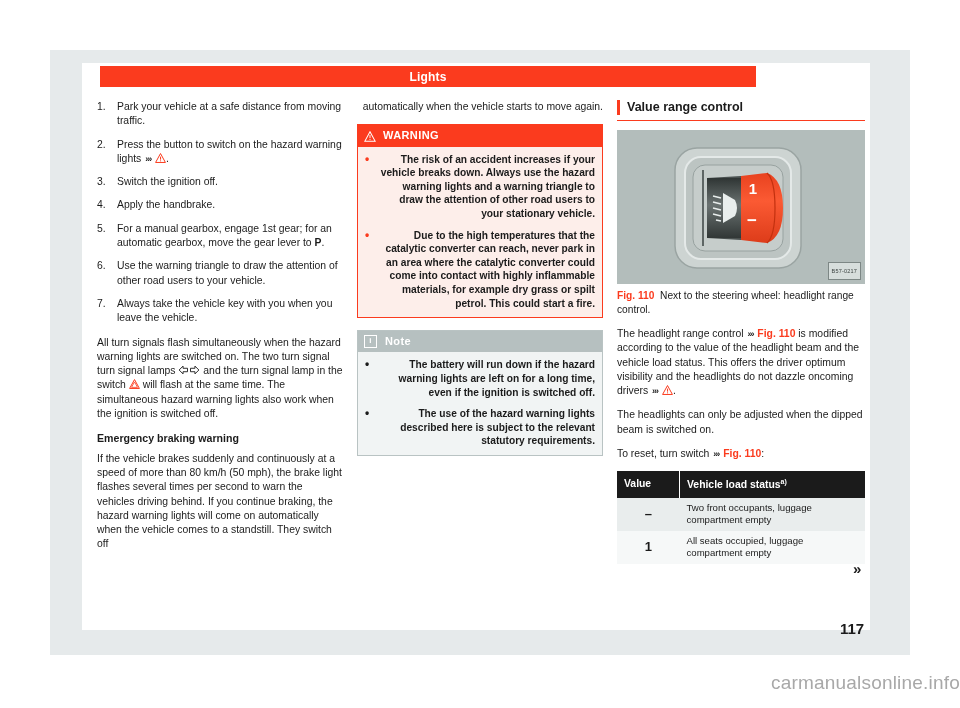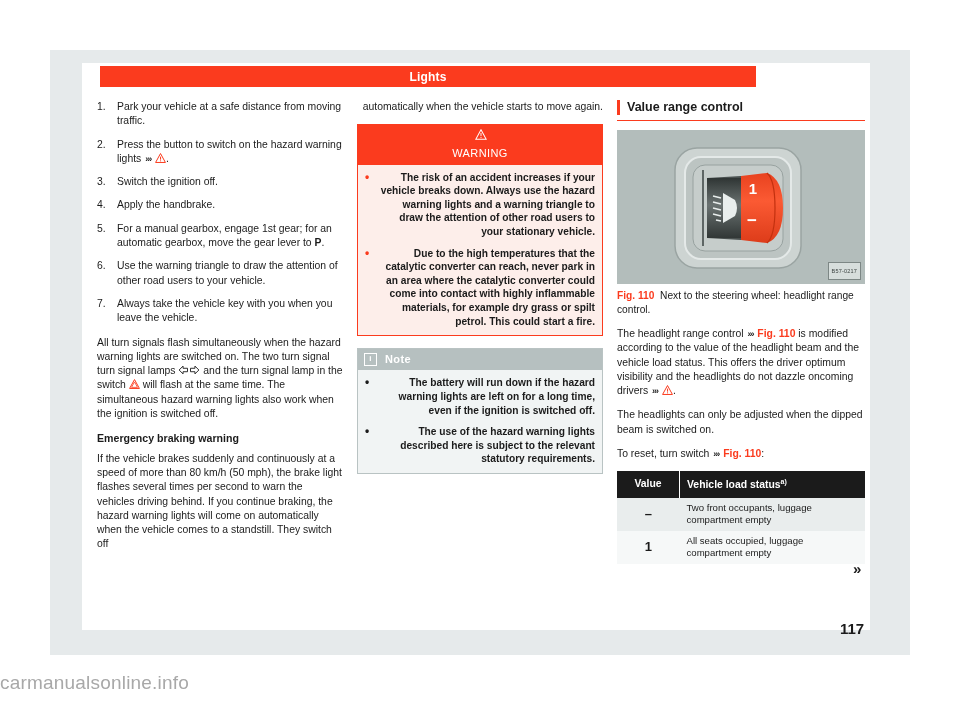--- a/index.html
+++ b/index.html
@@ -120,28 +120,27 @@
   }
 
   
   .panel {
     border: 1px solid #fb3b1e;
     margin: 0 0 12px 0;
   }
   .panel-head {
     background: #fb3b1e;
     color: #ffffff;
-    font-weight: normal;
+    font-weight: bold;
     font-size: 11px;
     padding: 3px 6px 4px 6px;
     display: flex;
     align-items: center;
     gap: 8px;
     letter-spacing: .4px;
-    flex-direction: column;
   }
   .panel-body {
     background: #fdeeea;
     padding: 6px 7px 5px 7px;
   }
   .panel-body p {
     font-weight: bold;
     font-size: 10.2px;
     line-height: 13.6px;
     margin: 0 0 8px 0;
@@ -259,21 +258,21 @@
   table.loadtbl th {
     background: #1b1b1b;
     color: #ffffff;
     font-weight: bold;
     font-size: 10.4px;
     text-align: left;
     padding: 4px 7px 5px 7px;
     border-right: 1px solid #ffffff;
   }
   table.loadtbl th:last-child { border-right: none; }
-  table.loadtbl th.val { width: 48px; text-align: center; }
+  table.loadtbl th.val { width: 48px; text-align: left; }
   table.loadtbl td {
     padding: 4px 7px 5px 7px;
     line-height: 12px;
     vertical-align: top;
     color: #1b1b1b;
   }
   table.loadtbl td.val {
     text-align: center;
     font-weight: bold;
     font-size: 13px;
@@ -302,21 +301,21 @@
     font-size: 15px;
     font-weight: bold;
     color: #1b1b1b;
   }
   
   .watermark {
     position: absolute;
     left: 0;
     top: 672px;
     width: 960px;
-    text-align: left;
+    text-align: right;
     font-size: 19px;
     color: #a8a8a8;
     letter-spacing: .2px;
   }
 </style>
 </head>
 <body>
 
 <div id="root">
 

